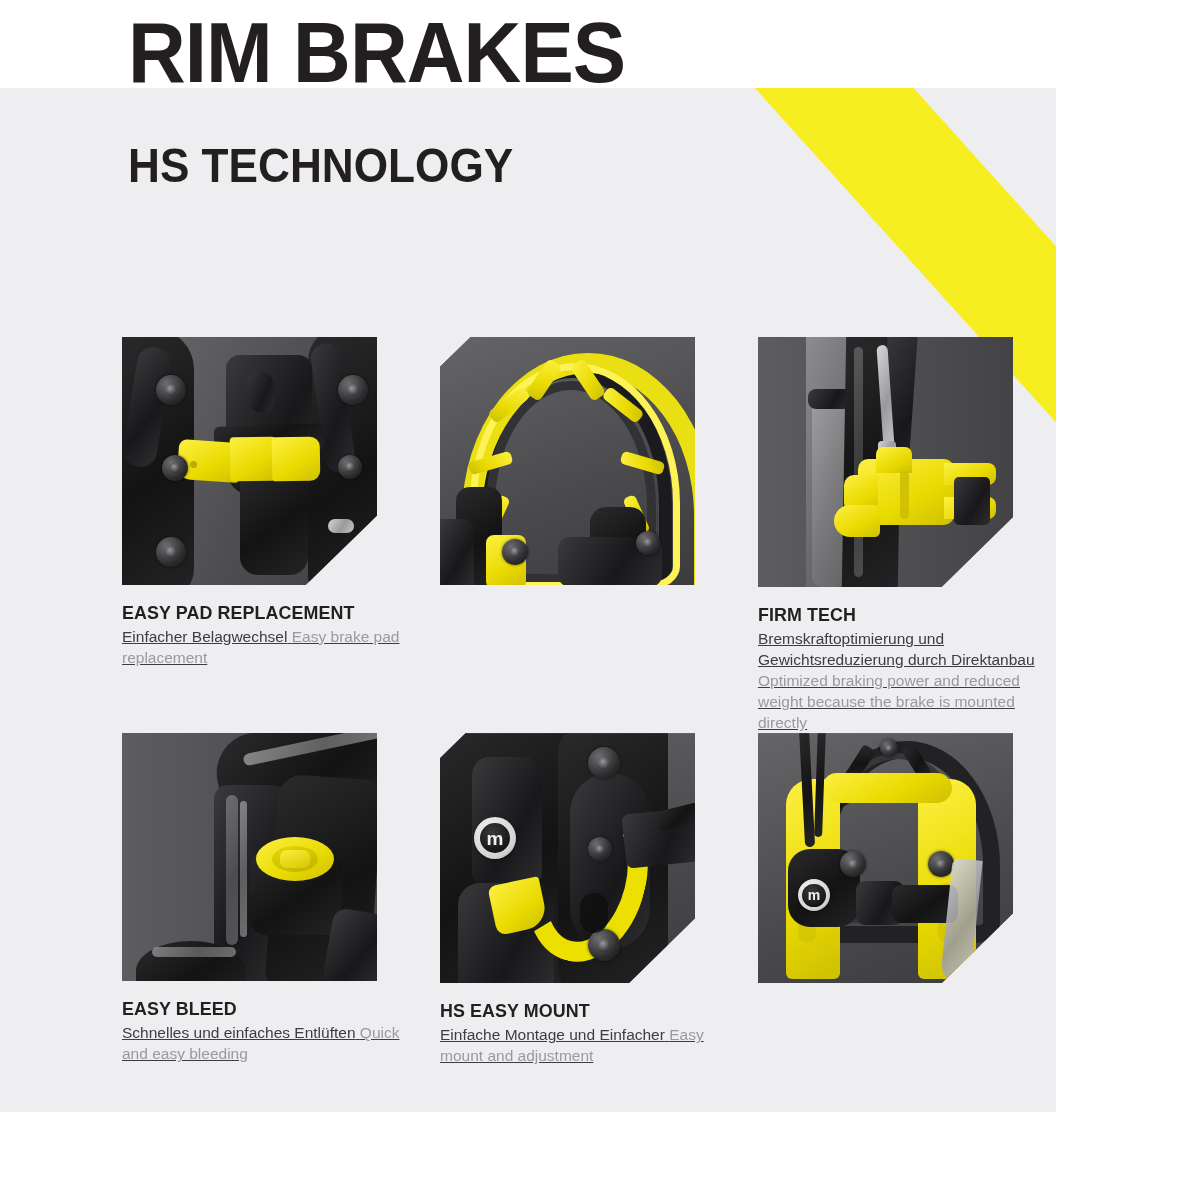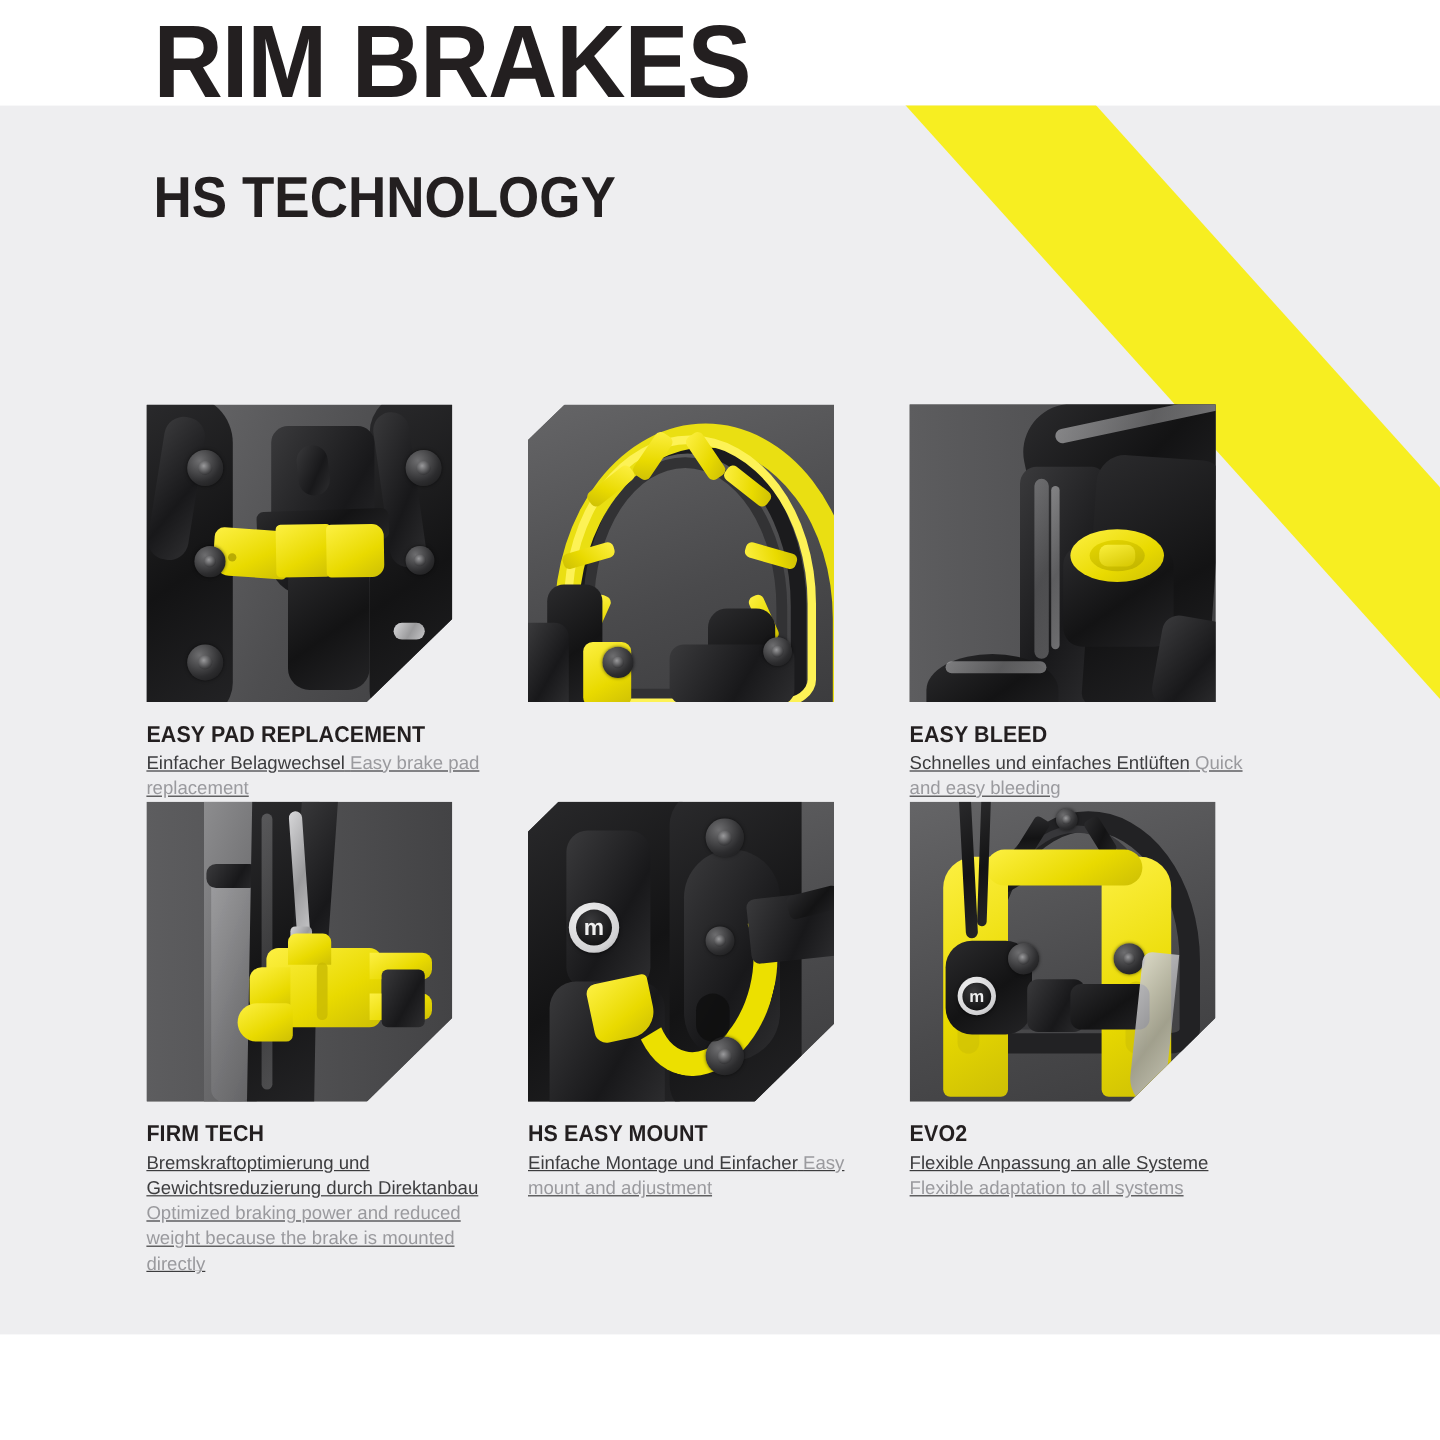--- a/index.html
+++ b/index.html
@@ -4,21 +4,21 @@
 <style>
   html,body{margin:0;padding:0;}
   body{
     width:1200px;height:1200px;
     background:#ffffff;
     font-family:"Liberation Sans", sans-serif;
     overflow:hidden;
   }
 
   
-  #stage{position:relative;width:1200px;height:1200px;overflow:hidden;background:#ffffff;}
+  #stage{position:relative;width:1056px;height:1200px;overflow:hidden;background:#ffffff;}
 
   #panel-bg{
     position:absolute;left:0;top:88px;width:1200px;height:1024px;
     background:#eeeef0;overflow:hidden;
   }
 
   
   #stripe{
     position:absolute;
     left:-140px;top:-60px;
@@ -193,54 +193,20 @@
             <div class="blk2" style="left:118px;top:200px;width:104px;height:50px;border-radius:12px;"></div>
             <div class="ylw" style="left:46px;top:198px;width:40px;height:54px;border-radius:8px;"></div>
             <div class="bolt" style="left:62px;top:202px;width:26px;height:26px;"></div>
             <div class="bolt" style="left:196px;top:194px;width:24px;height:24px;"></div>
             <div class="blk2" style="left:0px;top:182px;width:34px;height:68px;border-radius:0 12px 0 0;"></div>
           </div>
         </div>
       </div>
     </div>
 
-    <div class="card">
-      <div class="shot-holder">
-        <div class="shot plain">
-          <div class="bg-grad-c"></div>
-          <div class="shot-inner">
-
-            <div class="blk" style="left:96px;top:-12px;width:190px;height:104px;border-radius:40px 10px 10px 46px;transform:rotate(-12deg);"></div>
-            <div class="silv" style="left:120px;top:6px;width:150px;height:12px;border-radius:6px;opacity:.55;transform:rotate(-12deg);"></div>
-
-            <div class="blk2" style="left:92px;top:52px;width:70px;height:200px;border-radius:14px 10px 8px 8px;"></div>
-            <div class="blk" style="left:150px;top:44px;width:104px;height:210px;border-radius:24px 16px 10px 10px;transform:rotate(4deg);"></div>
-            <div class="silv" style="left:104px;top:62px;width:12px;height:150px;border-radius:6px;opacity:.35;"></div>
-            <div class="silv" style="left:118px;top:68px;width:7px;height:136px;border-radius:4px;opacity:.5;"></div>
-
-            <div class="blk" style="left:128px;top:118px;width:92px;height:84px;border-radius:16px;"></div>
-
-            <div class="ylw" style="left:134px;top:104px;width:78px;height:44px;border-radius:50%;"></div>
-            <div style="position:absolute;left:150px;top:113px;width:46px;height:26px;border-radius:50%;
-                        background:linear-gradient(160deg,#e7d800,#bfb200);"></div>
-            <div style="position:absolute;left:158px;top:117px;width:30px;height:18px;border-radius:7px;
-                        background:linear-gradient(160deg,#faef3d,#d6c700);"></div>
-
-            <div class="blk" style="left:14px;top:208px;width:110px;height:60px;border-radius:50% 50% 0 0;"></div>
-            <div class="silv" style="left:30px;top:214px;width:84px;height:10px;border-radius:5px;opacity:.5;"></div>
-            <div class="blk2" style="left:206px;top:178px;width:56px;height:76px;border-radius:14px;transform:rotate(10deg);"></div>
-          </div>
-        </div>
-      </div>
-      <div class="cap">
-        <h3>EASY BLEED</h3>
-        <p><span>Schnelles und einfaches Entlüften</span> <span class="en">Quick and easy bleeding</span></p>
-      </div>
-    </div>
-
     <div class="card row2">
       <div class="shot-holder">
         <div class="shot cut-br">
           <div class="bg-grad-c"></div>
           <div class="shot-inner">
 
             <div class="gry" style="left:48px;top:-10px;width:44px;height:270px;border-radius:0 0 6px 6px;"></div>
             <div class="gry" style="left:54px;top:54px;width:34px;height:196px;border-radius:10px;filter:brightness(1.12);"></div>
             <div class="blk2" style="left:50px;top:52px;width:44px;height:20px;border-radius:8px;"></div>
 
@@ -262,20 +228,54 @@
             <div class="blk2" style="left:196px;top:140px;width:36px;height:48px;border-radius:5px;"></div>
           </div>
         </div>
       </div>
       <div class="cap">
         <h3>FIRM TECH</h3>
         <p><span>Bremskraftoptimierung und Gewichtsreduzierung durch Direktanbau</span> <span class="en">Optimized braking power and reduced weight because the brake is mounted directly</span></p>
       </div>
     </div>
 
+    <div class="card">
+      <div class="shot-holder">
+        <div class="shot plain">
+          <div class="bg-grad-c"></div>
+          <div class="shot-inner">
+
+            <div class="blk" style="left:96px;top:-12px;width:190px;height:104px;border-radius:40px 10px 10px 46px;transform:rotate(-12deg);"></div>
+            <div class="silv" style="left:120px;top:6px;width:150px;height:12px;border-radius:6px;opacity:.55;transform:rotate(-12deg);"></div>
+
+            <div class="blk2" style="left:92px;top:52px;width:70px;height:200px;border-radius:14px 10px 8px 8px;"></div>
+            <div class="blk" style="left:150px;top:44px;width:104px;height:210px;border-radius:24px 16px 10px 10px;transform:rotate(4deg);"></div>
+            <div class="silv" style="left:104px;top:62px;width:12px;height:150px;border-radius:6px;opacity:.35;"></div>
+            <div class="silv" style="left:118px;top:68px;width:7px;height:136px;border-radius:4px;opacity:.5;"></div>
+
+            <div class="blk" style="left:128px;top:118px;width:92px;height:84px;border-radius:16px;"></div>
+
+            <div class="ylw" style="left:134px;top:104px;width:78px;height:44px;border-radius:50%;"></div>
+            <div style="position:absolute;left:150px;top:113px;width:46px;height:26px;border-radius:50%;
+                        background:linear-gradient(160deg,#e7d800,#bfb200);"></div>
+            <div style="position:absolute;left:158px;top:117px;width:30px;height:18px;border-radius:7px;
+                        background:linear-gradient(160deg,#faef3d,#d6c700);"></div>
+
+            <div class="blk" style="left:14px;top:208px;width:110px;height:60px;border-radius:50% 50% 0 0;"></div>
+            <div class="silv" style="left:30px;top:214px;width:84px;height:10px;border-radius:5px;opacity:.5;"></div>
+            <div class="blk2" style="left:206px;top:178px;width:56px;height:76px;border-radius:14px;transform:rotate(10deg);"></div>
+          </div>
+        </div>
+      </div>
+      <div class="cap">
+        <h3>EASY BLEED</h3>
+        <p><span>Schnelles und einfaches Entlüften</span> <span class="en">Quick and easy bleeding</span></p>
+      </div>
+    </div>
+
     <div class="card row2">
       <div class="shot-holder">
         <div class="shot cut-tl-br">
           <div class="bg-grad-b"></div>
           <div class="shot-inner">
 
             <div class="blk" style="left:-10px;top:-10px;width:150px;height:270px;border-radius:0 36px 40px 0;"></div>
             <div class="blk2" style="left:32px;top:24px;width:70px;height:132px;border-radius:18px;"></div>
             <div class="blk2" style="left:18px;top:150px;width:96px;height:110px;border-radius:22px 22px 0 0;"></div>
 
@@ -343,20 +343,16 @@
 
             <div class="blk2" style="left:98px;top:148px;width:48px;height:44px;border-radius:9px;"></div>
             <div class="blk" style="left:134px;top:152px;width:66px;height:38px;border-radius:9px;"></div>
             <div class="bolt" style="left:82px;top:118px;width:26px;height:26px;"></div>
             <div class="bolt" style="left:170px;top:118px;width:26px;height:26px;"></div>
 
             <div class="silv" style="left:188px;top:126px;width:30px;height:130px;border-radius:8px 0 0 26px;transform:rotate(6deg);opacity:.9;"></div>
           </div>
         </div>
       </div>
-      <div class="cap">
-        <h3>EVO2</h3>
-        <p><span>Flexible Anpassung an alle Systeme</span> <span class="en">Flexible adaptation to all systems</span></p>
-      </div>
     </div>
 
   </div>
 </div>
 
 </body></html>

